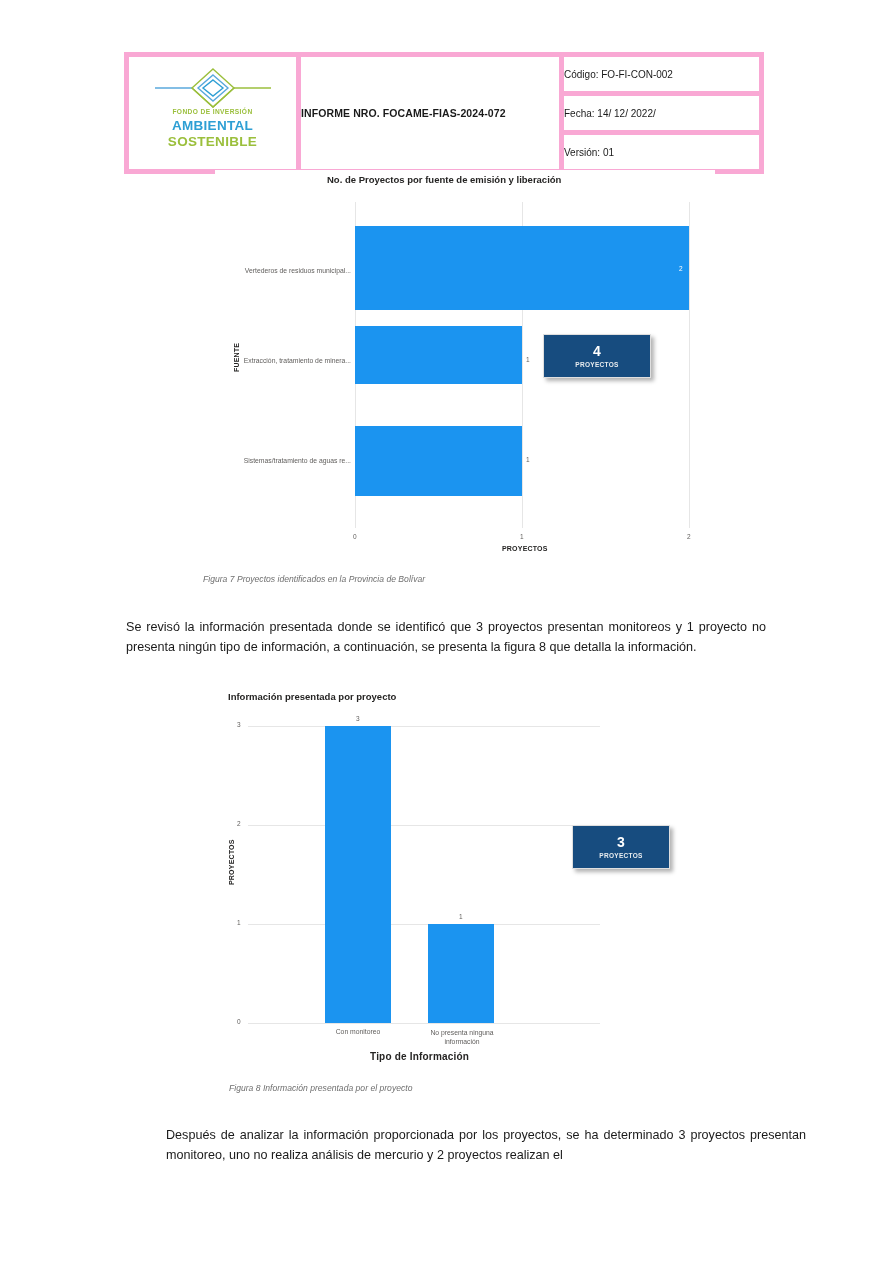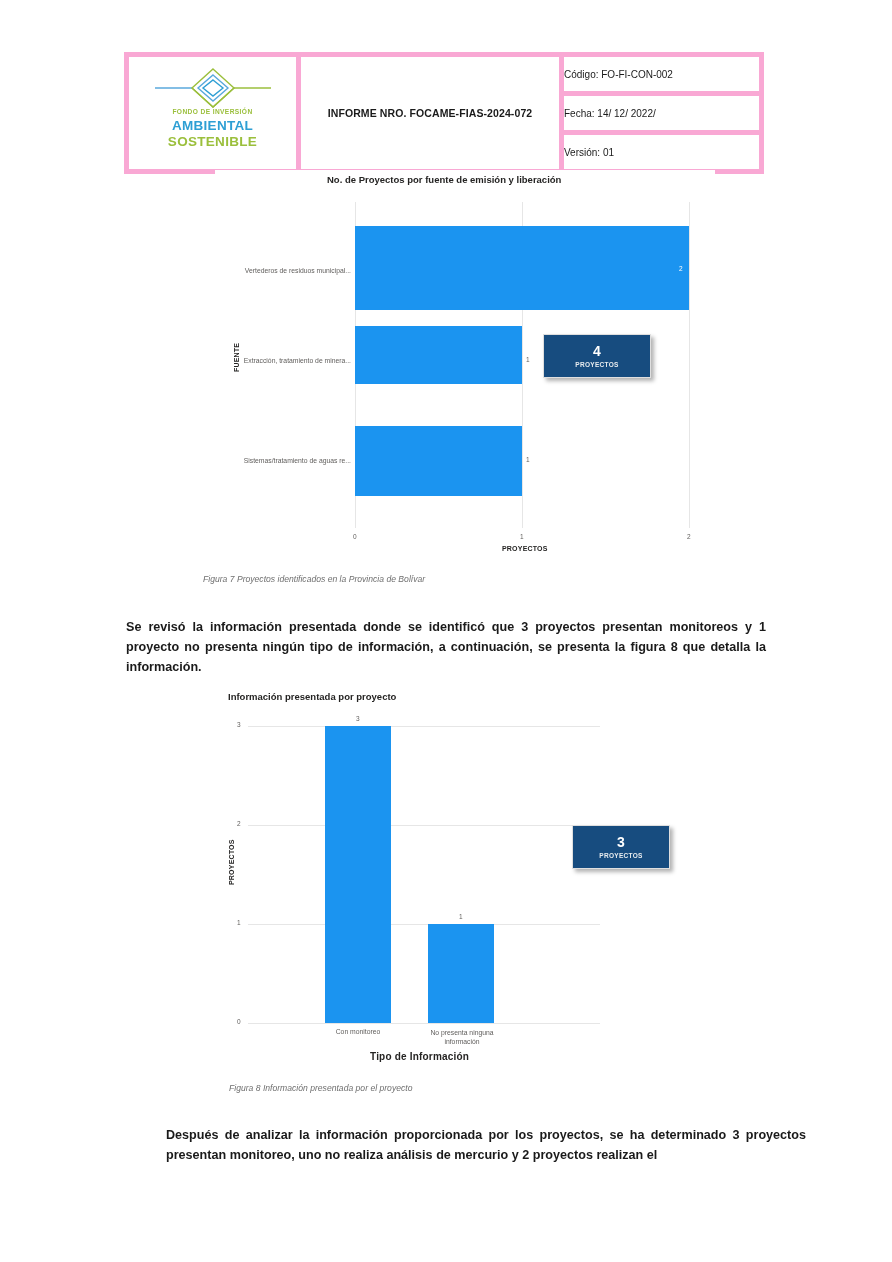--- a/index.html
+++ b/index.html
@@ -27,21 +27,21 @@
     table-layout: fixed;
   }
   .header-table td {
     border: 5px solid #f9a8d4;
     padding: 0;
     vertical-align: middle;
   }
   .cell-logo { width: 167px; height: 104px; text-align: center; }
   .cell-title {
     width: 258px;
-    text-align: center;
+    text-align: left;
     font-weight: bold;
     font-size: 10.5px;
     letter-spacing: .1px;
     color: #1a1a1a;
   }
   .cell-meta {
     height: 34px;
     padding-left: 7px;
     font-size: 10px;
     color: #1a1a1a;
@@ -159,21 +159,20 @@
     white-space: nowrap;
   }
   .para {
     position: absolute;
     width: 640px;
     left: 126px;
     font-size: 12.6px;
     line-height: 20px;
     text-align: justify;
     color: #1a1a1a;
-    font-weight: bold;
   }
 </style>
 </head>
 <body>
 
 <table class="header-table">
   <tbody>
       <tr>
     <td class="cell-logo" rowspan="3">
       <div class="logo-wrap">

